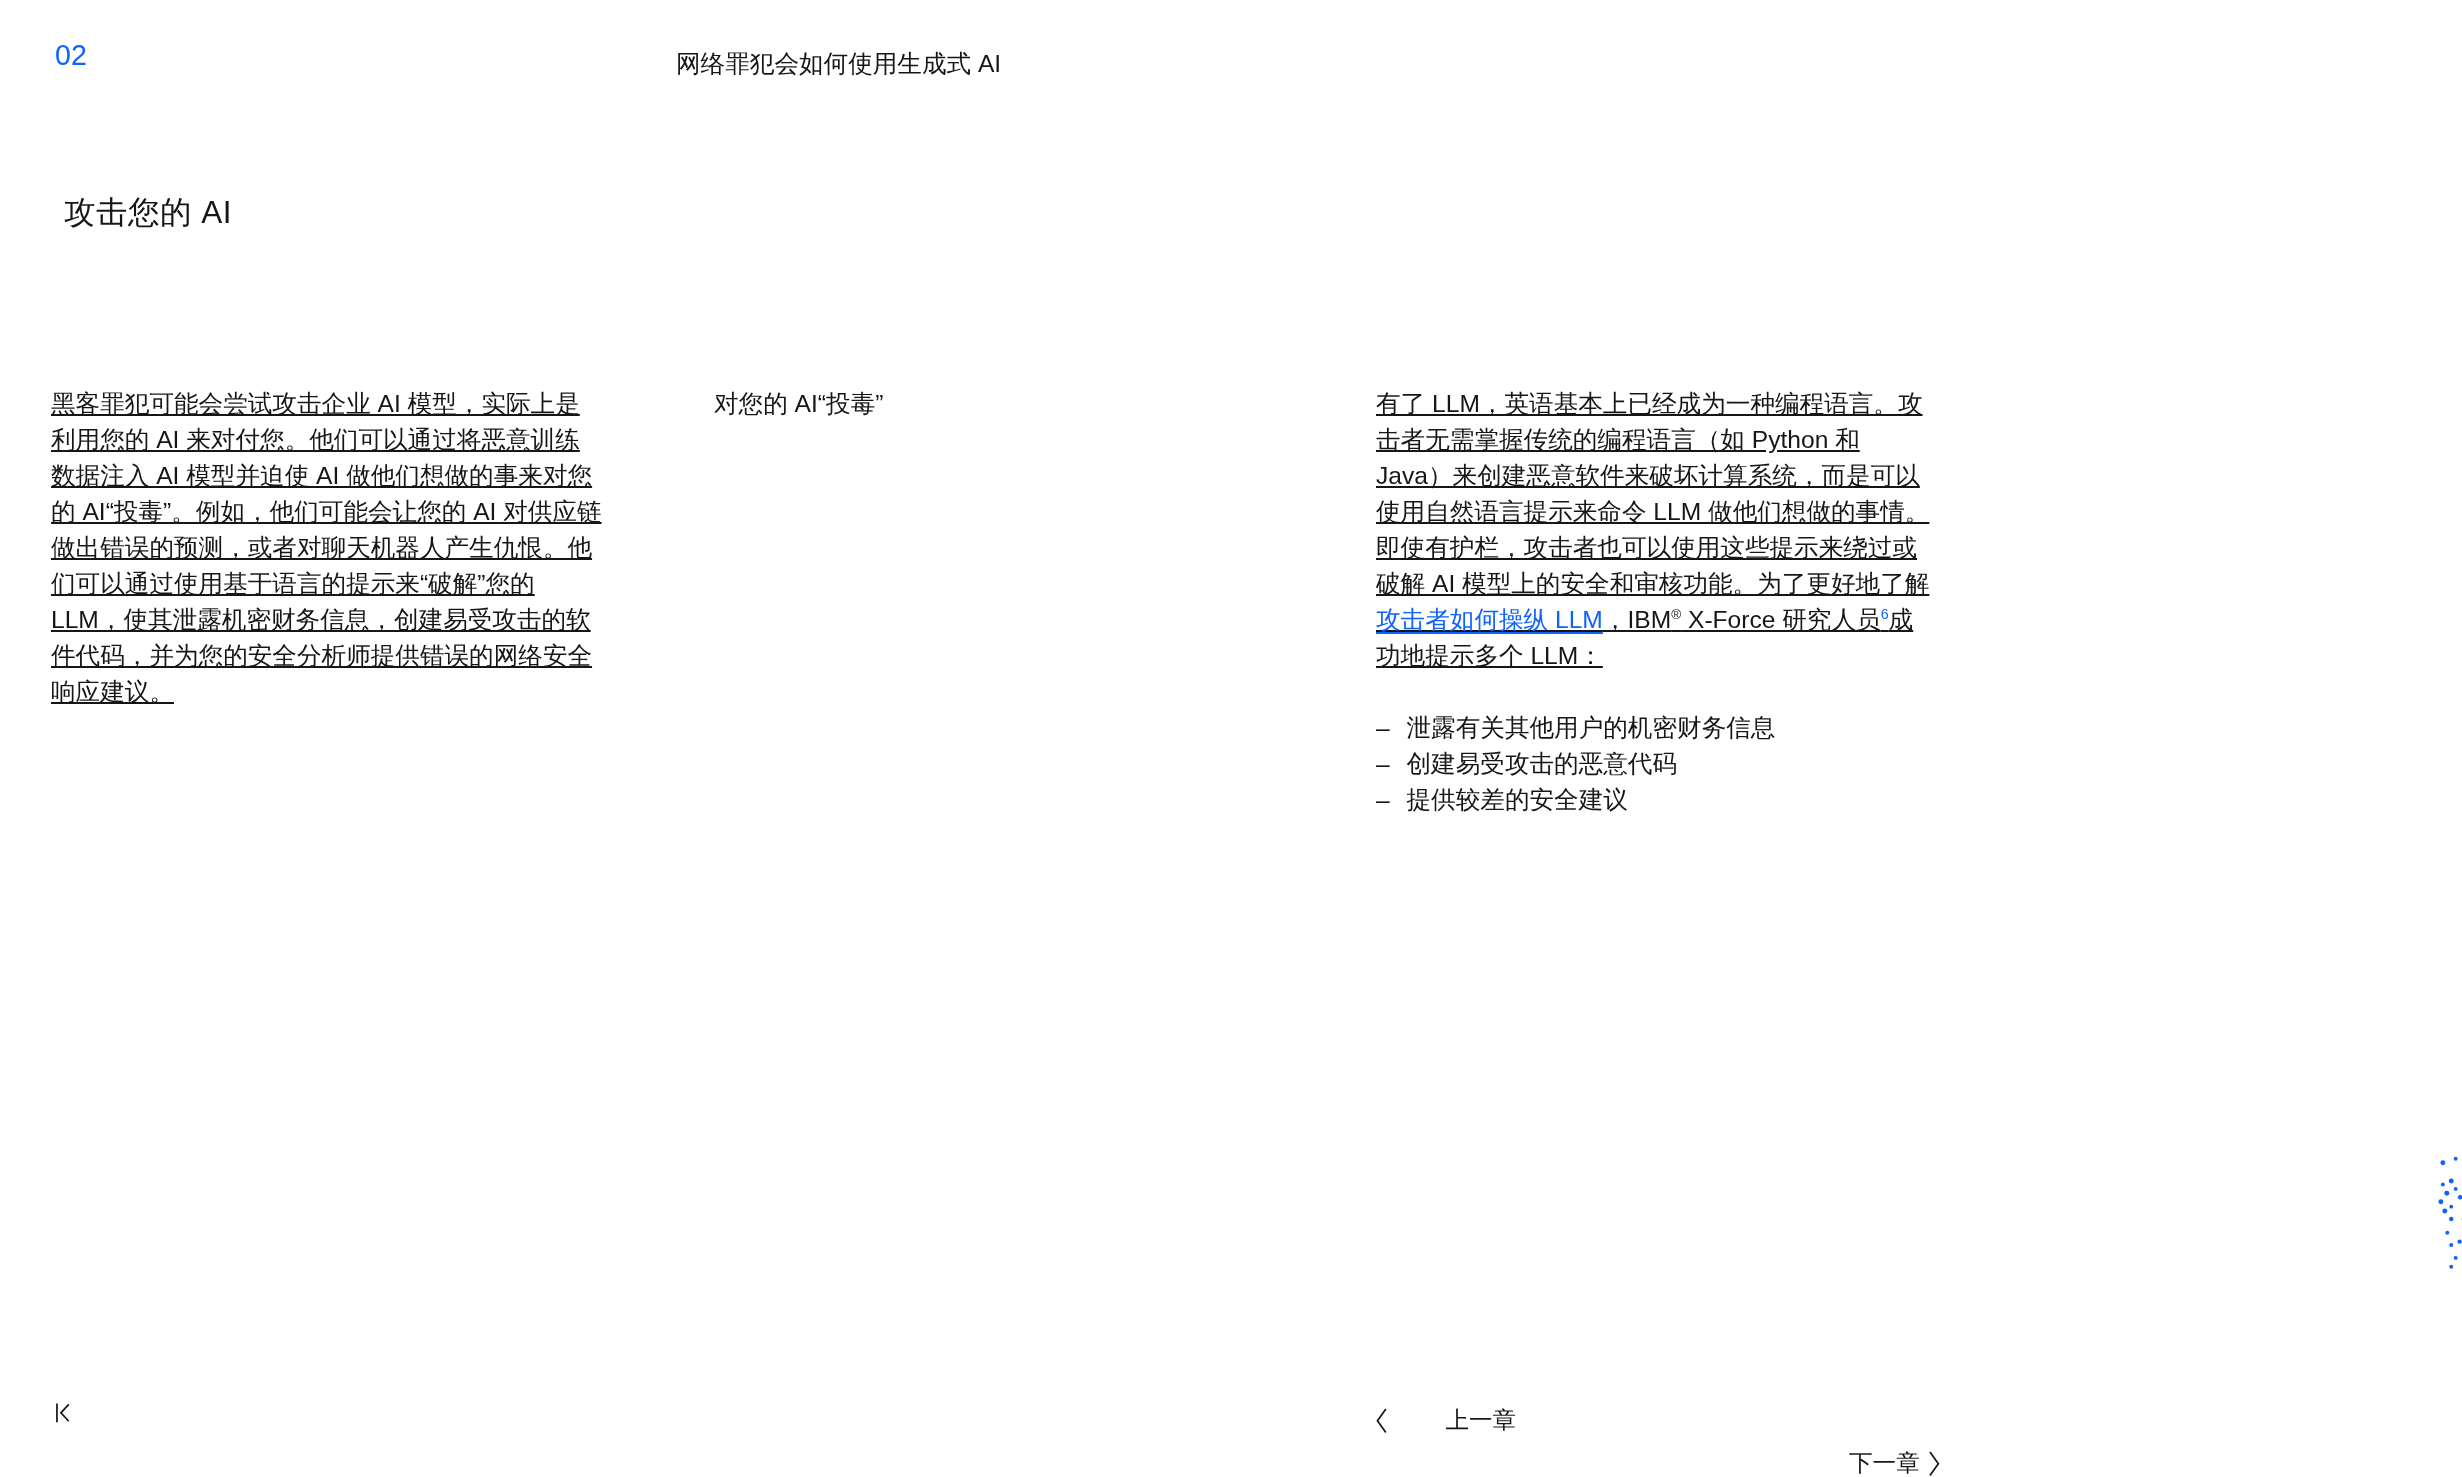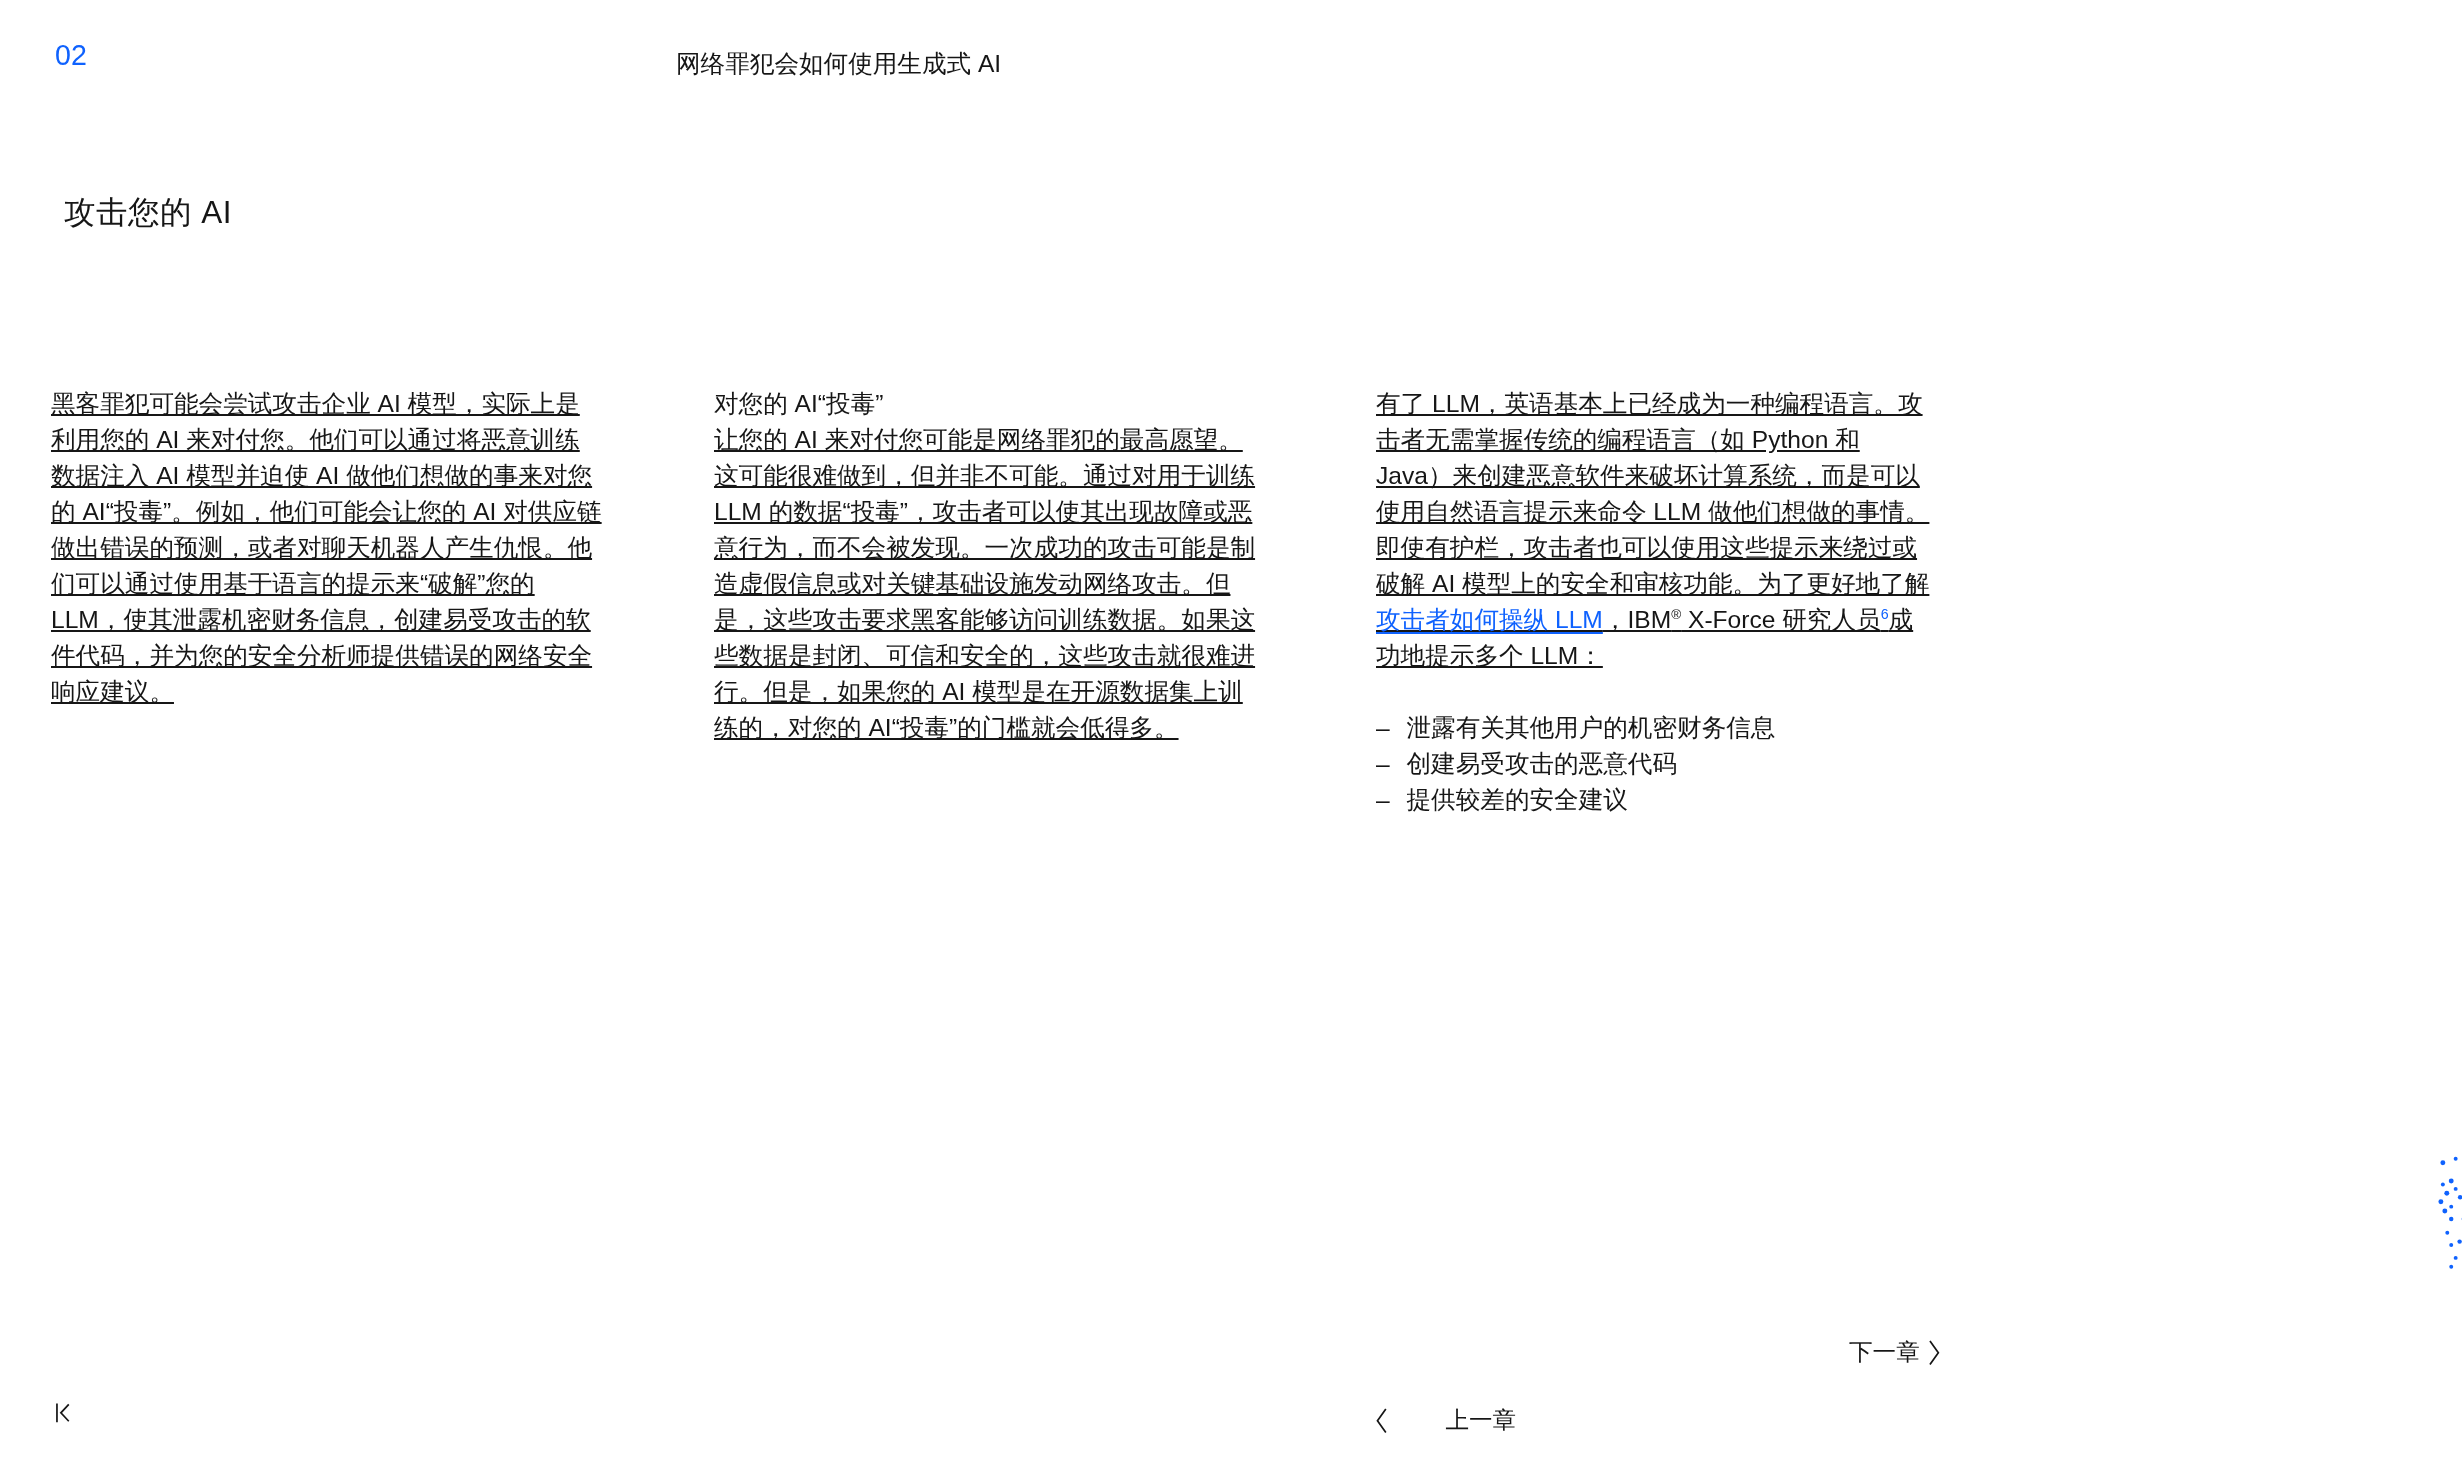--- a/index.html
+++ b/index.html
@@ -43,41 +43,40 @@
   .body-link{color:var(--accent);text-decoration:underline;text-decoration-thickness:1.5px;text-underline-offset:3.9px;cursor:pointer;}
   sup.reg{font-size:0.55em;vertical-align:super;line-height:0;}
   sup.footnote{font-size:0.58em;vertical-align:super;line-height:0;color:var(--accent);cursor:pointer;}
   .bullets{list-style:none;margin:36px 0 0 0;padding:0;}
   .bullets li{display:flex;align-items:flex-start;}
   .bullets .dash{flex:0 0 30.5px;}
   
   .footer-item{position:absolute;display:flex;align-items:center;color:var(--text);}
   .first-page-btn{left:54px;top:1402px;width:21.7px;height:21.7px;cursor:pointer;}
   .nav-prev{left:1375px;top:1407px;gap:24.6px;cursor:pointer;}
-  .nav-next{left:1816px;top:1339px;gap:8px;cursor:pointer;}
+  .nav-next{left:1816px;top:1450px;gap:8px;cursor:pointer;}
   .nav-label{font-size:23.6px;line-height:27.6px;font-weight:400;margin-left:33px;}
   .nav-chevron{display:block;}
   
   .decoration{position:absolute;left:2428px;top:1146px;width:149px;height:139px;color:var(--accent);}
 </style>
 </head>
 <body>
 
 <div class="chapter-num">02</div>
 <div class="doc-title">网络罪犯会如何使用生成式 AI</div>
 
 <h1 class="section-heading">攻击您的 AI</h1>
 
 <div class="col col-1">
   <p>黑客罪犯可能会尝试攻击企业 AI 模型，实际上是利用您的 AI 来对付您。他们可以通过将恶意训练数据注入 AI 模型并迫使 AI 做他们想做的事来对您的 AI“投毒”。例如，他们可能会让您的 AI 对供应链做出错误的预测，或者对聊天机器人产生仇恨。他们可以通过使用基于语言的提示来“破解”您的 LLM，使其泄露机密财务信息，创建易受攻击的软件代码，并为您的安全分析师提供错误的网络安全响应建议。</p>
 </div>
 
 <div class="col col-2">
   <h2>对您的 AI“投毒”</h2>
-  <p>让您的 AI 来对付您可能是网络罪犯的最高愿望。这可能很难做到，但并非不可能。通过对用于训练 LLM 的数据“投毒”，攻击者可以使其出现故障或恶意行为，而不会被发现。一次成功的攻击可能是制造虚假信息或对关键基础设施发动网络攻击。但是，这些攻击要求黑客能够访问训练数据。如果这些数据是封闭、可信和安全的，这些攻击就很难进行。但是，如果您的 AI 模型是在开源数据集上训练的，对您的 AI“投毒”的门槛就会低得多。</p>
 </div>
 
 <div class="col col-3">
   <p><span>有了 LLM，英语基本上已经成为一种编程语言。攻击者无需掌握传统的编程语言（如 Python 和 Java）来创建恶意软件来破坏计算系统，而是可以使用自然语言提示来命令 LLM 做他们想做的事情。即使有护栏，攻击者也可以使用这些提示来绕过或破解 AI 模型上的安全和审核功能。为了更好地了解</span><a class="body-link">攻击者如何操纵 LLM</a><span>，IBM</span><sup class="reg">®</sup><span> X-Force 研究人员</span><sup class="footnote">6</sup><span>成功地提示多个 LLM：</span></p>
   <ul class="bullets">
     <li>
         <span class="dash">–</span>
         <span>泄露有关其他用户的机密财务信息</span>
       </li>
     <li>

